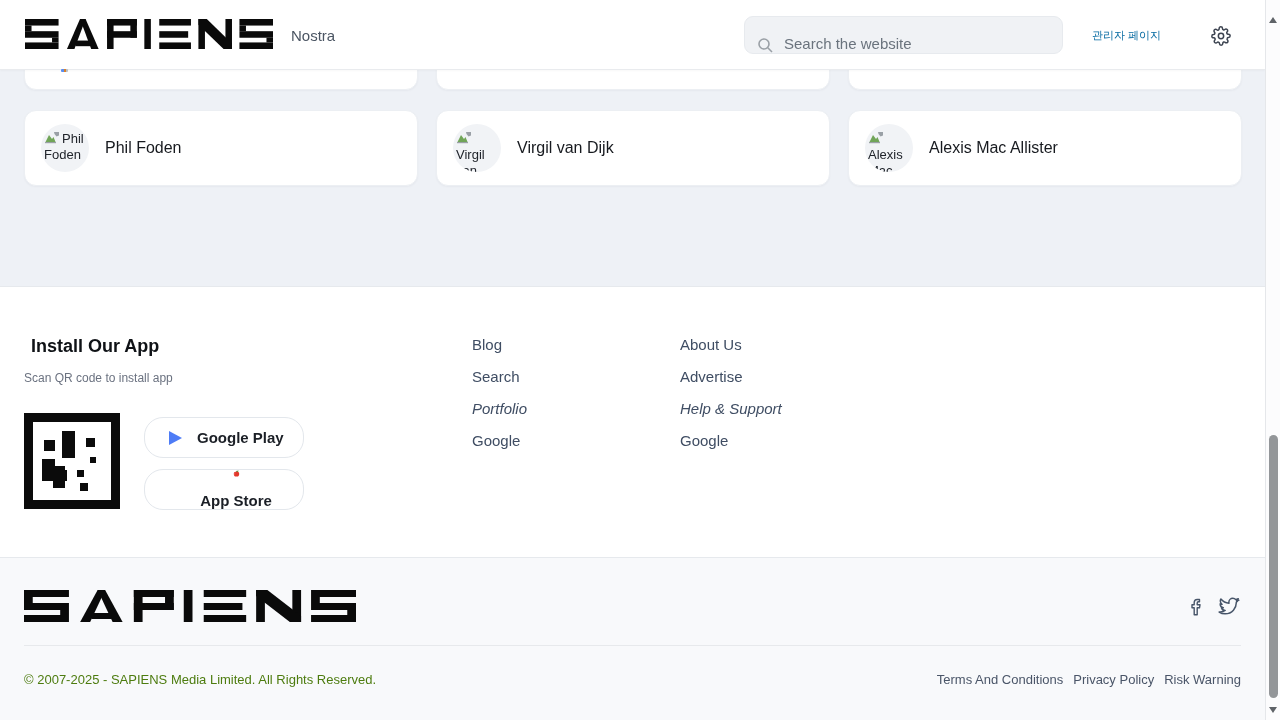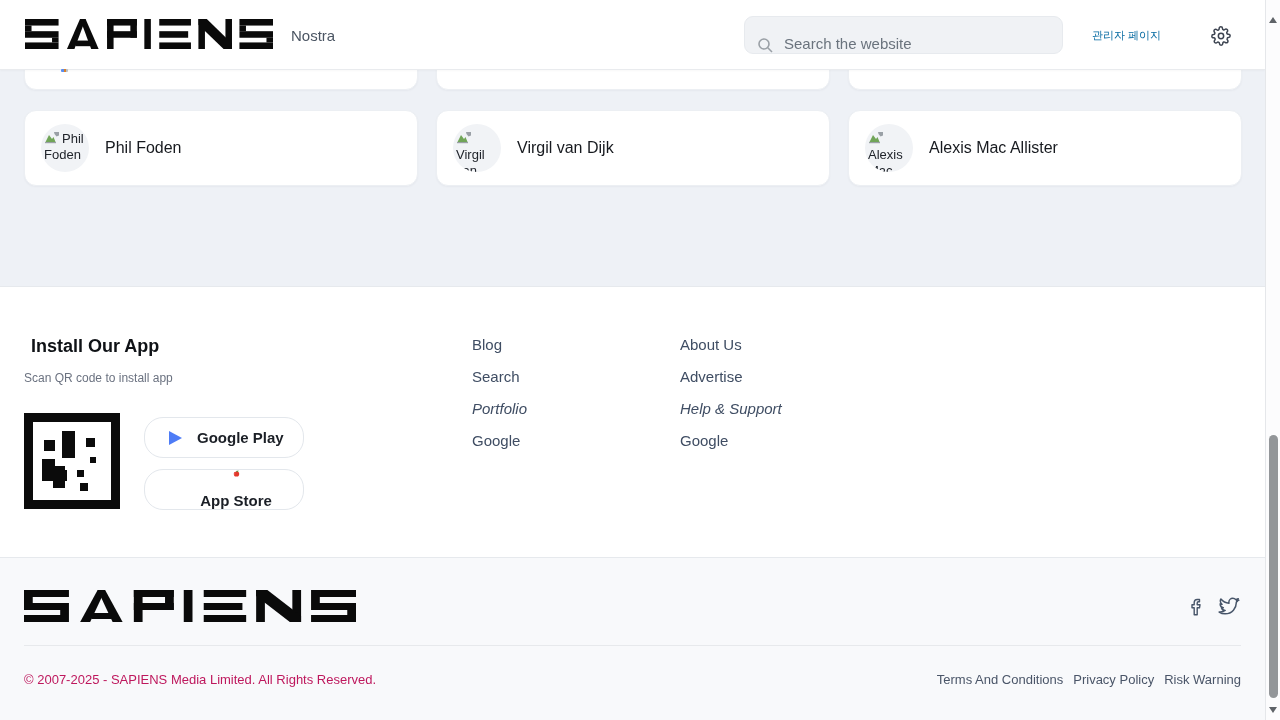--- a/index.html
+++ b/index.html
@@ -52,21 +52,21 @@
   .btn-app{left:144px;top:469px;flex-direction:column;}
   .flink{position:absolute;font-size:15px;color:#3f4d63;cursor:pointer;margin-left:32px;}
   .fc1{left:440px;} .fc2{left:648px;}
   .fr0{top:336px;} .fr1{top:368px;} .fr2{top:400px;font-style:italic;} .fr3{top:432px;}
 
   
   .logo-bottom{position:absolute;left:24px;top:590px;}
   .social{position:absolute;top:597px;cursor:pointer;}
   .soc-fb{left:1187px;} .soc-tw{left:1218px;}
   .divider{position:absolute;left:24px;top:645px;width:1217px;height:1px;background:#e7e9ec;}
-  .copyright{position:absolute;left:24px;top:672px;font-size:13px;color:#be185d;}
+  .copyright{position:absolute;left:24px;top:672px;font-size:13px;color:#4d7c0f;}
   .legal{position:absolute;top:672px;right:39px;display:flex;gap:10px;font-size:13px;color:#4a5568;}
   .legal span{cursor:pointer;}
 
   
   .scrollbar{position:absolute;right:0;top:0;width:15px;height:720px;background:#fcfcfd;border-left:1px solid #e5e7ea;
              z-index:40;box-sizing:border-box;}
   .sb-up{position:absolute;left:3px;top:17px;width:0;height:0;border-left:4px solid transparent;
          border-right:4px solid transparent;border-bottom:6px solid #5f6368;}
   .sb-down{position:absolute;left:3px;bottom:7px;width:0;height:0;border-left:4px solid transparent;
            border-right:4px solid transparent;border-top:6px solid #5f6368;}

